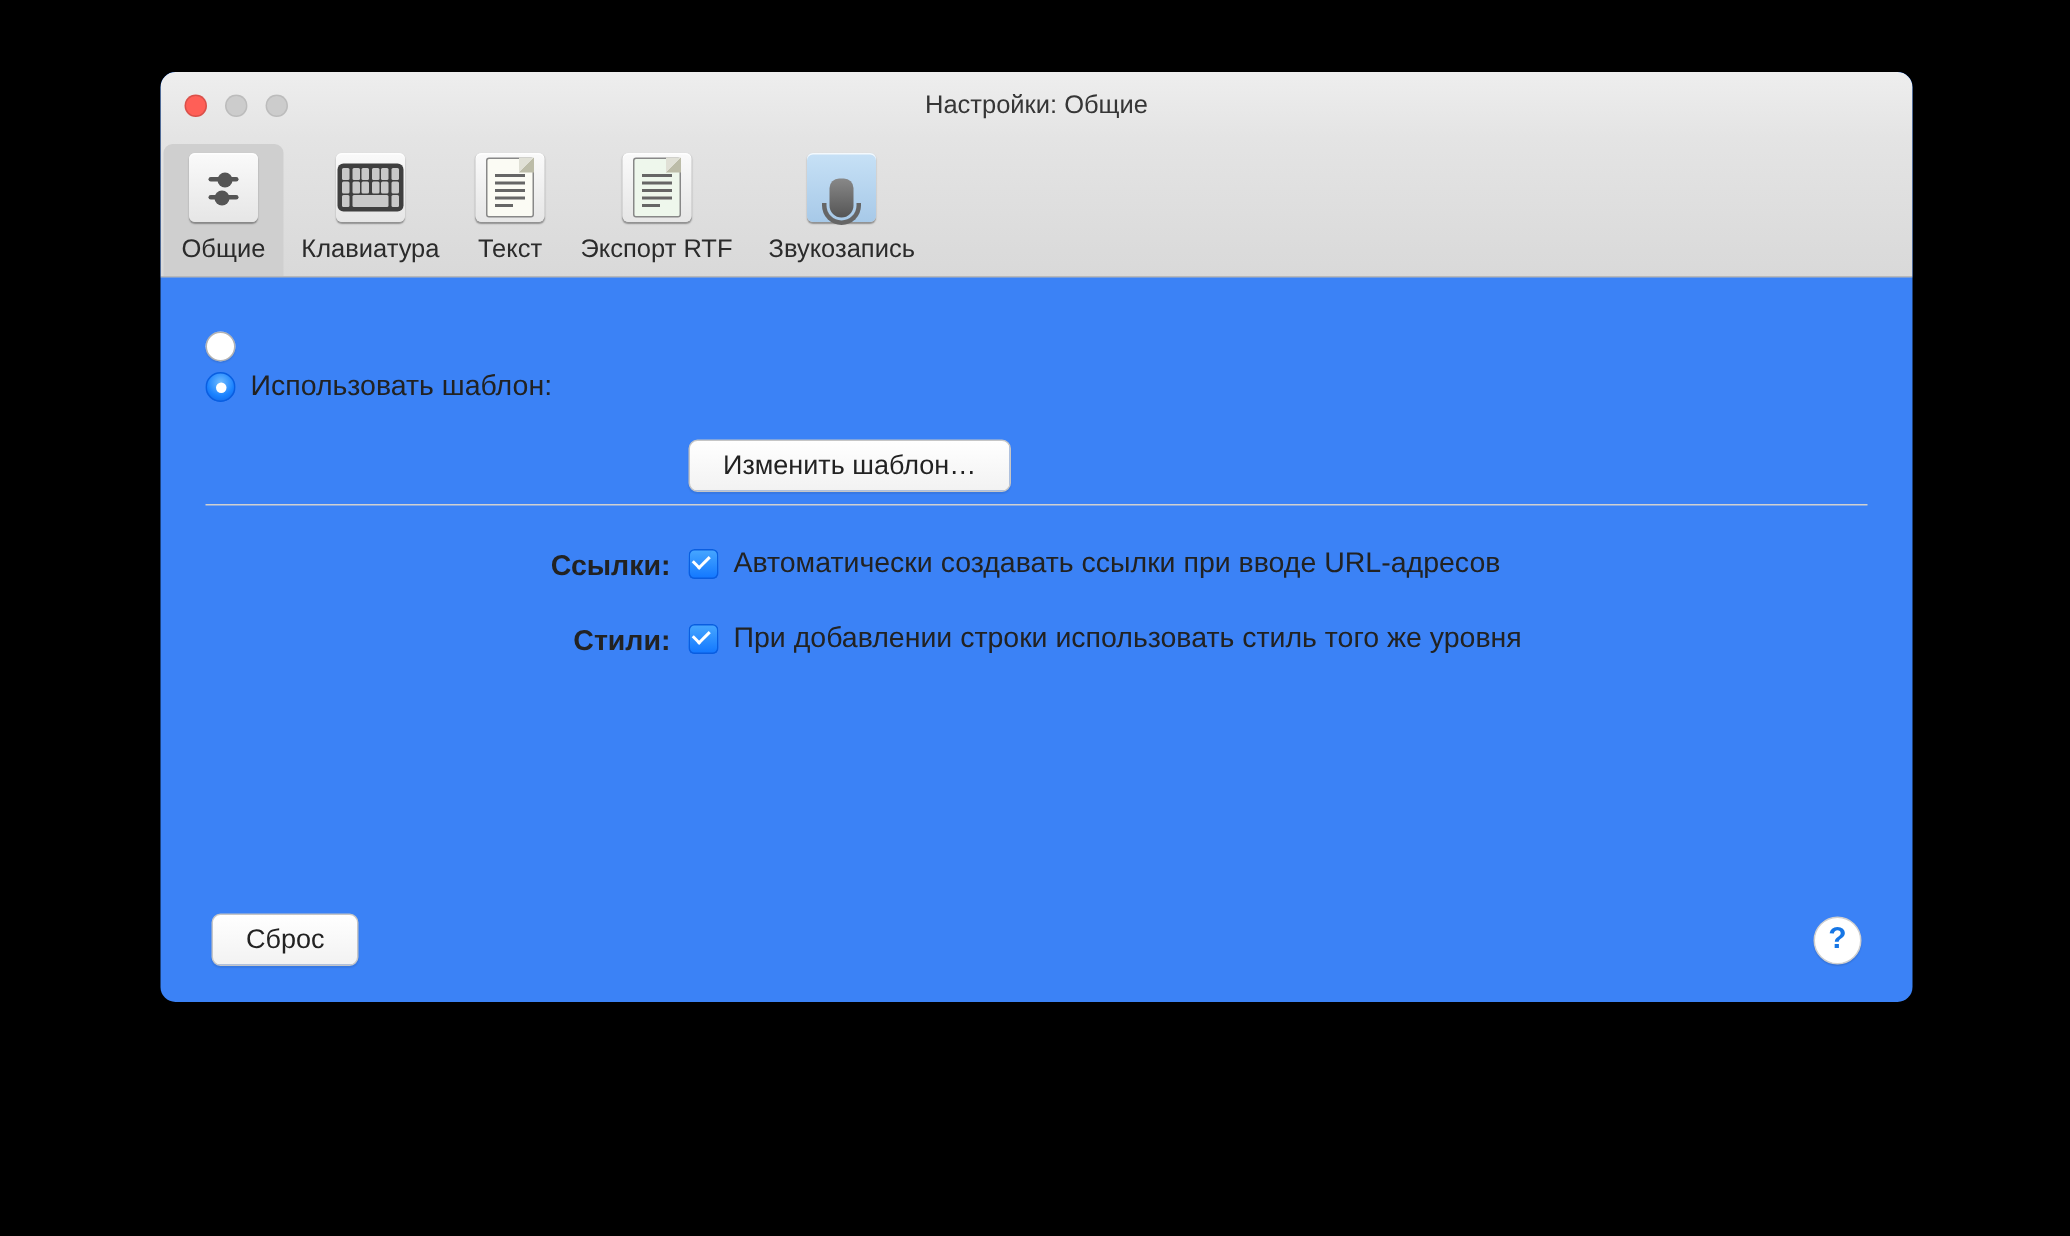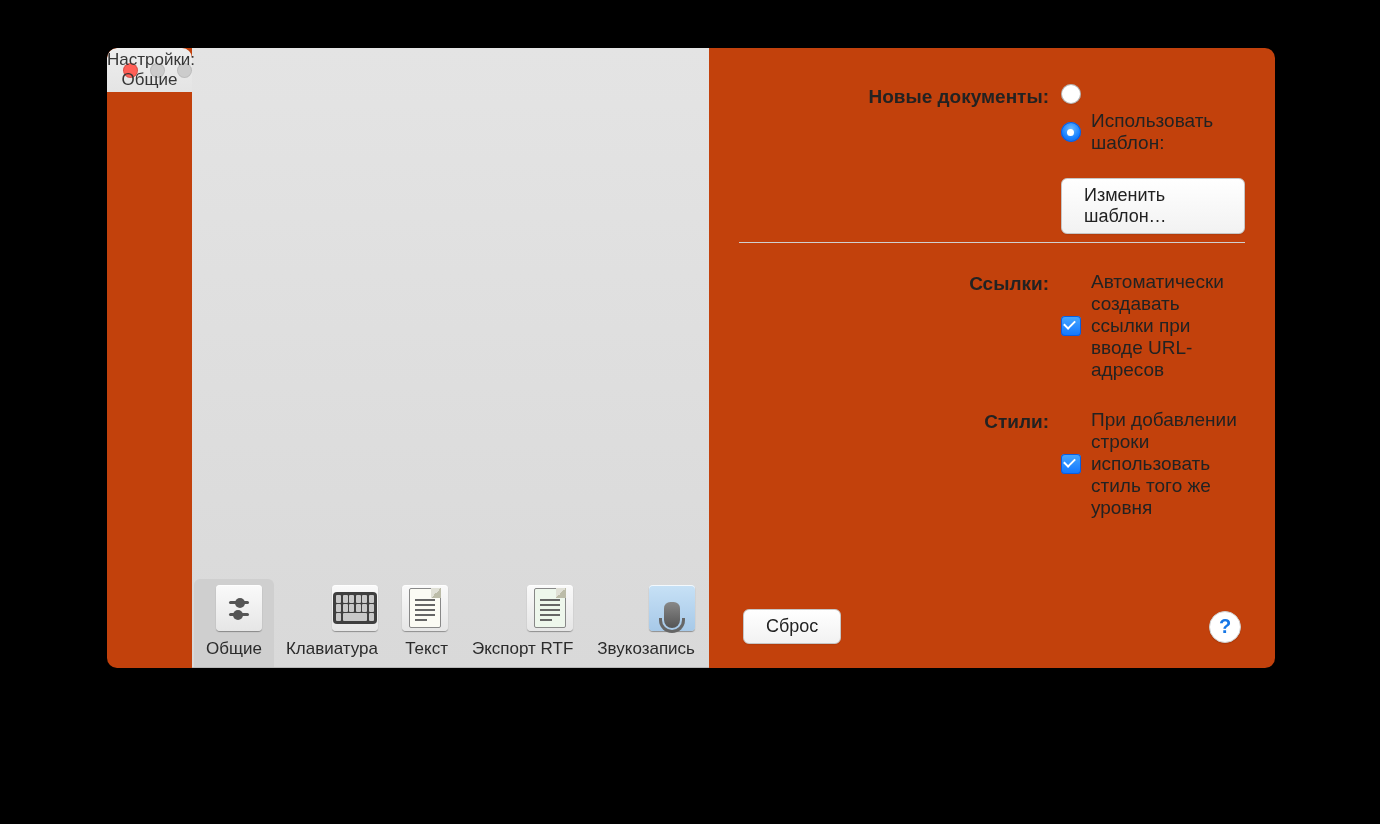--- a/index.html
+++ b/index.html
@@ -10,26 +10,26 @@
     background: #000;
     font-family: -apple-system, "Helvetica Neue", Helvetica, Arial, sans-serif;
     -webkit-font-smoothing: antialiased;
   }
   .window {
     position: absolute;
     left: 107px;
     top: 48px;
     width: 1168px;
     height: 620px;
-    background: #c2410c;
+    background: #3b82f6;
     border-radius: 10px;
     box-shadow: 0 30px 60px rgba(0,0,0,0.55), 0 0 0 1px rgba(0,0,0,0.15);
     overflow: hidden;
     display: flex;
-    flex-direction: row;
+    flex-direction: column;
   }
   .titlebar {
     height: 44px;
     background: linear-gradient(#eeeeee, #e4e4e4);
     display: flex;
     align-items: center;
     position: relative;
     border-top-left-radius: 10px;
     border-top-right-radius: 10px;
   }
@@ -57,25 +57,24 @@
     padding: 4px 2px 0 2px;
     display: flex;
     align-items: flex-end;
     gap: 0;
     border-bottom: 1px solid #b8b8b8;
     background: linear-gradient(#e4e4e4, #d9d9d9);
   }
   .tb-item {
     display: flex;
     flex-direction: column;
-    align-items: flex-end;
+    align-items: center;
     padding: 6px 12px 8px 12px;
     border-radius: 6px 6px 0 0;
     cursor: default;
-    margin-top: 44px;
   }
   .tb-item.selected {
     background: #cfcfcf;
   }
   .tb-label {
     font-size: 17px;
     color: #2b2b2b;
     margin-top: 8px;
     white-space: nowrap;
   }
@@ -301,21 +300,20 @@
       </div>
       <div class="tb-label">Звукозапись</div>
     </div>
 
 
   </div>
 
   <div class="content">
 
     <div class="row">
-      <div class="lab">Новые документы:</div>
       <div class="val">
         <div class="radio-line">
           <span class="radio"></span>
         </div>
         <div class="radio-line">
           <span class="radio selected"></span>
           <span>Использовать шаблон:</span>
         </div>
       </div>
     </div>

